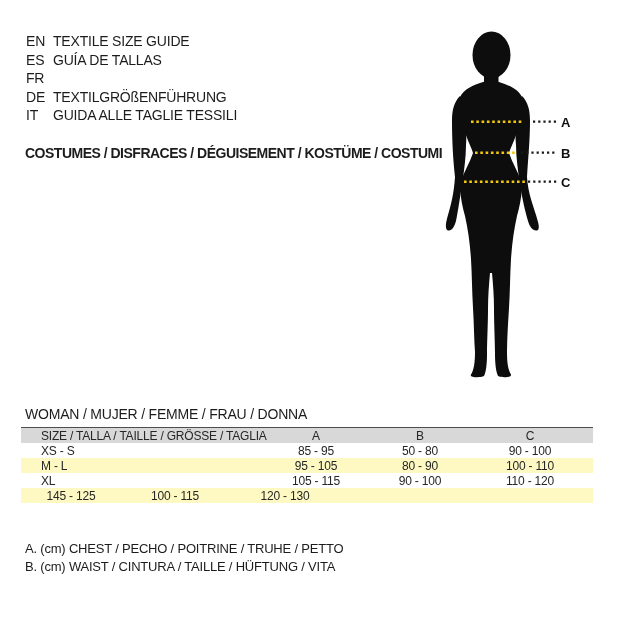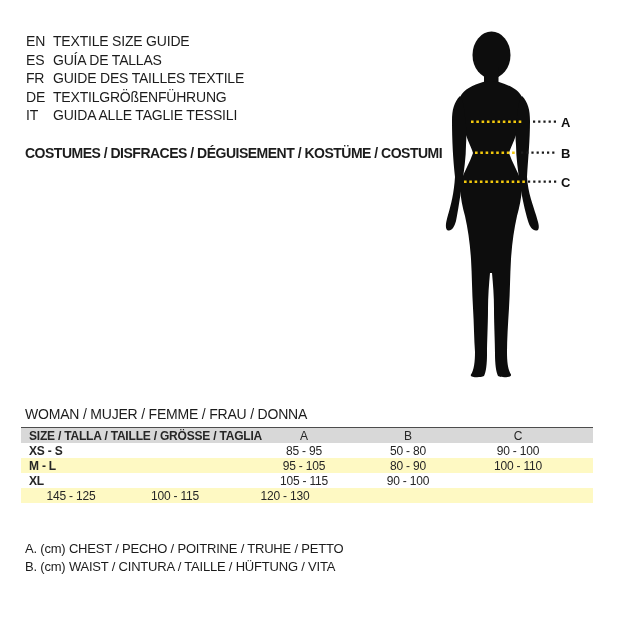--- a/index.html
+++ b/index.html
@@ -21,21 +21,21 @@
   
   .figure{position:absolute;left:430px;top:25px;width:190px;height:360px;}
   .figure text{font-family:"Liberation Sans","DejaVu Sans",sans-serif;font-weight:700;font-size:13px;fill:#111111;}
   
   .section-title{position:absolute;left:25px;top:406px;font-size:14px;letter-spacing:-0.2px;white-space:nowrap;}
   
   .size-table{position:absolute;left:21px;top:427px;width:572px;border-top:1.5px solid #4d4d4d;}
   .t-row{display:flex;height:15px;align-items:center;font-size:12px;letter-spacing:-0.2px;color:#262626;}
   .t-head{background:#d8d8d8;font-size:12px;}
   .t-row.alt{background:#fef9c3;}
-  .c-label{width:225px;flex:0 0 225px;padding-left:8px;white-space:nowrap;font-weight:bold;}
+  .c-label{width:225px;flex:0 0 225px;padding-left:20px;white-space:nowrap;}
   .c-a{width:100px;flex:0 0 100px;text-align:center;}
   .c-b{width:108px;flex:0 0 108px;text-align:center;}
   .c-c{width:112px;flex:0 0 112px;text-align:center;}
   
   .legend{position:absolute;left:25px;top:540px;font-size:13px;letter-spacing:-0.2px;line-height:18px;}
   .legend div{white-space:nowrap;}
 </style>
 </head>
 <body>
 
@@ -45,21 +45,20 @@
     <div class="lang-row">
       <span class="lang-code">EN</span>
       <span class="lang-label">TEXTILE SIZE GUIDE</span>
     </div>
     <div class="lang-row">
       <span class="lang-code">ES</span>
       <span class="lang-label">GUÍA DE TALLAS</span>
     </div>
     <div class="lang-row">
       <span class="lang-code">FR</span>
-      <span class="lang-label">GUIDE DES TAILLES TEXTILE</span>
     </div>
     <div class="lang-row">
       <span class="lang-code">DE</span>
       <span class="lang-label">TEXTILGRÖßENFÜHRUNG</span>
     </div>
     <div class="lang-row">
       <span class="lang-code">IT</span>
       <span class="lang-label">GUIDA ALLE TAGLIE TESSILI</span>
     </div>
   </div>
@@ -121,20 +120,21 @@
     <div class="t-row alt">
       <span class="c-label">M - L</span>
       <span class="c-a">95 - 105</span>
       <span class="c-b">80 - 90</span>
       <span class="c-c">100 - 110</span>
     </div>
     <div class="t-row">
       <span class="c-label">XL</span>
       <span class="c-a">105 - 115</span>
       <span class="c-b">90 - 100</span>
+      <span class="c-c">110 - 120</span>
     </div>
     <div class="t-row alt">
       <span class="c-a">145 - 125</span>
       <span class="c-b">100 - 115</span>
       <span class="c-c">120 - 130</span>
     </div>
   </div>
 
   <div class="legend">
     <div>A. (cm) CHEST / PECHO / POITRINE / TRUHE / PETTO</div>

